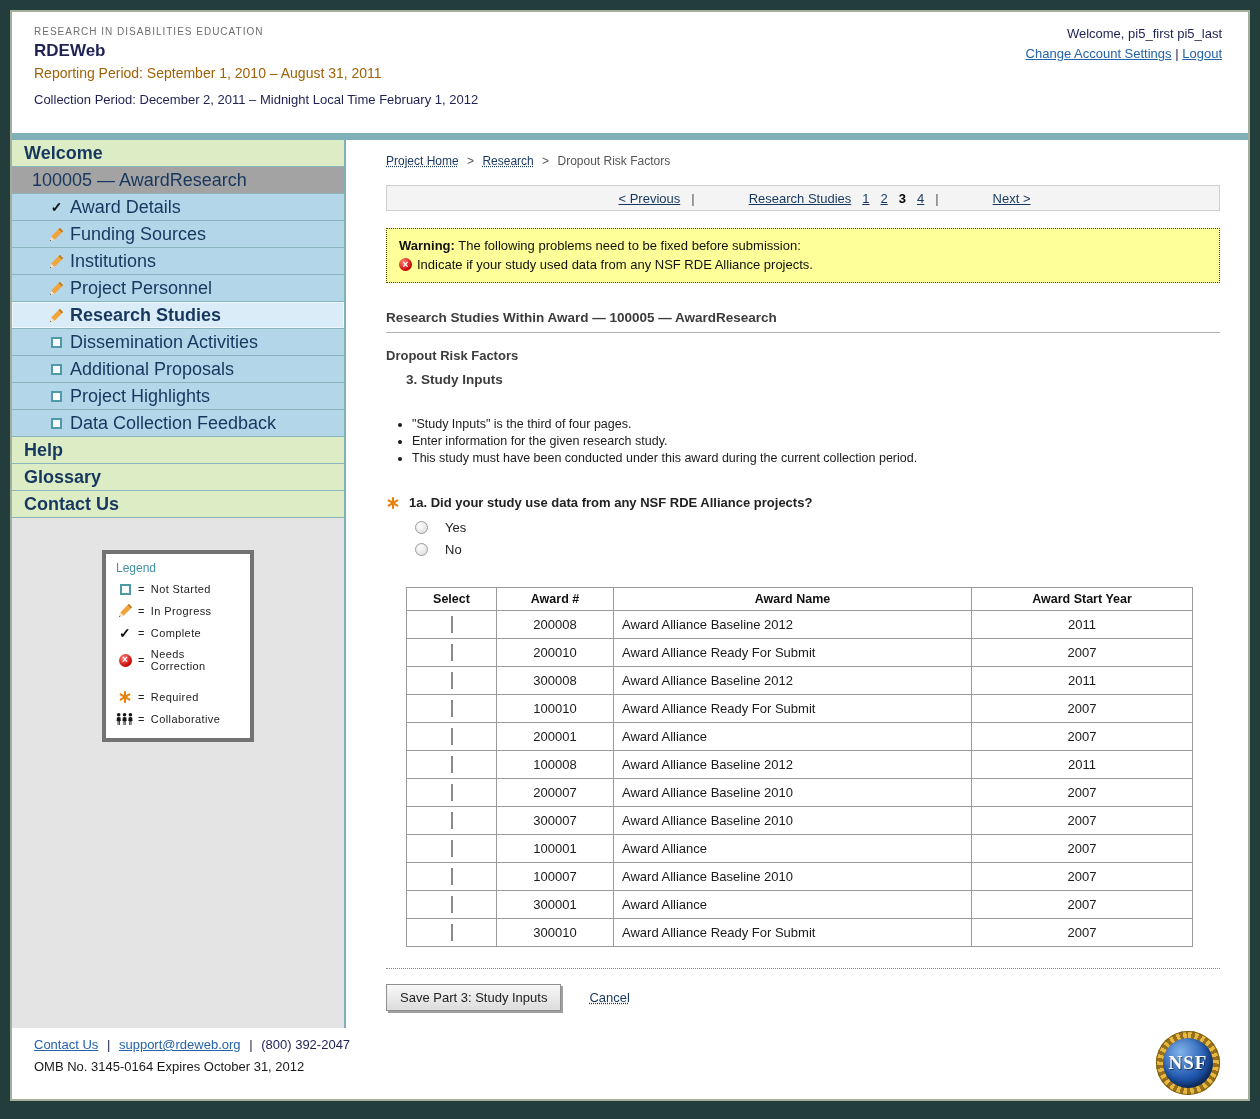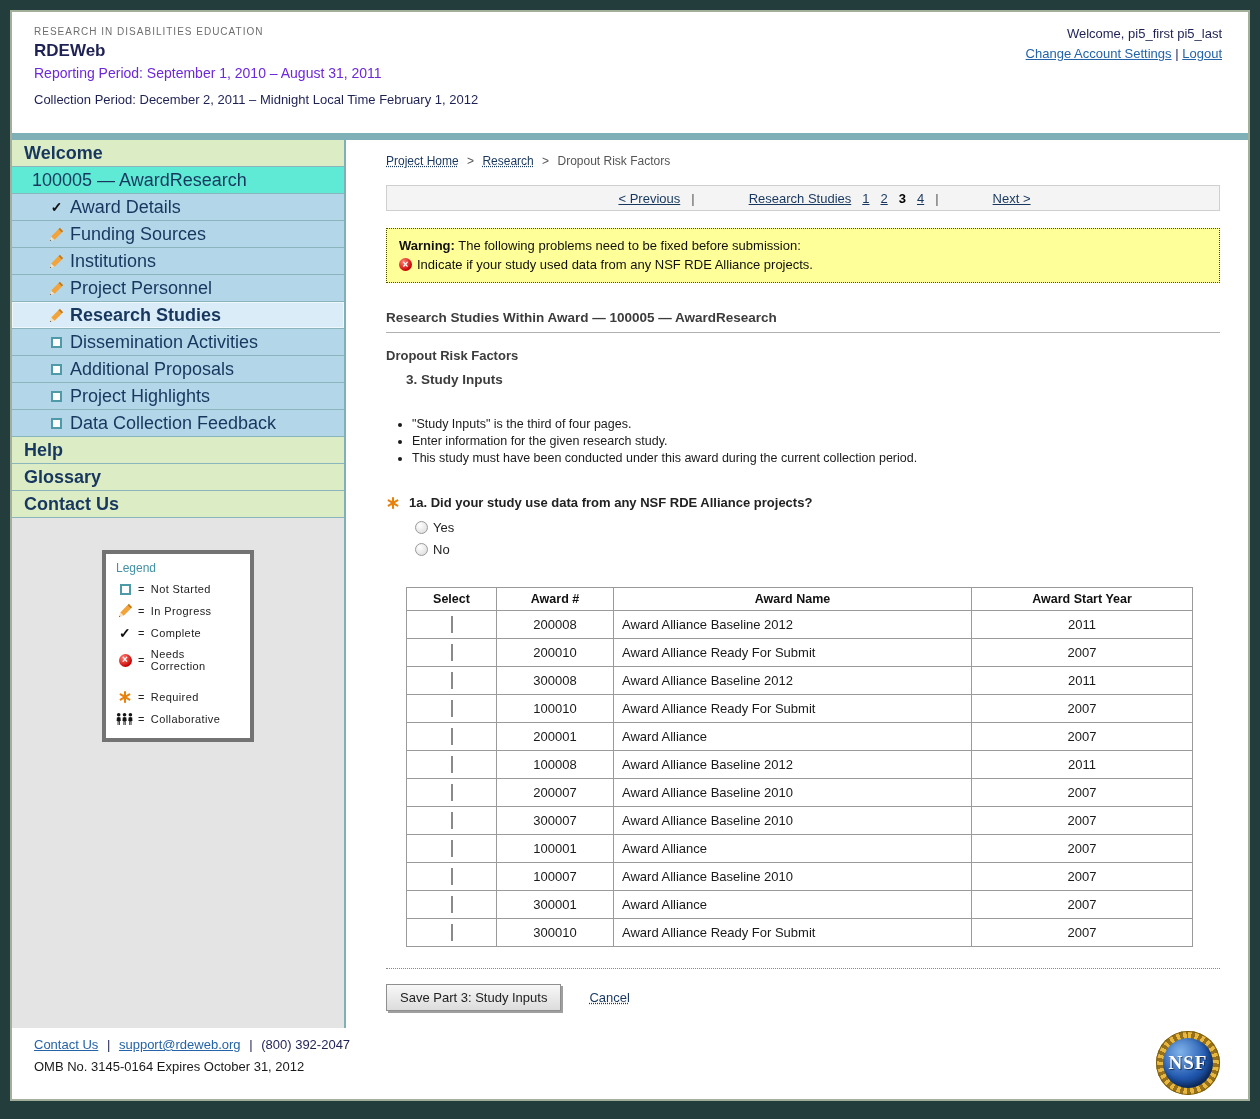--- a/index.html
+++ b/index.html
@@ -14,32 +14,32 @@
   .page {
     width:100%; height:100%; background:#fff;
     border:2px solid #a3ae9b;
     display:flex; flex-direction:column; overflow:hidden;
   }
 
   
   .header { height:121px; position:relative; padding:14px 26px 0 22px; flex:none; }
   .program-name { font-size:10px; color:#6e6e6e; letter-spacing:1px; }
   .app-title { font-size:17px; font-weight:bold; color:#1e2153; margin-top:4px; }
-  .reporting { font-size:14px; color:#6d28d9; margin-top:4px; }
+  .reporting { font-size:14px; color:#a16207; margin-top:4px; }
   .collection { font-size:13px; color:#1e2153; margin-top:11px; }
   .header-right { position:absolute; top:12px; right:26px; text-align:right; font-size:13px; color:#1e2153; line-height:1.55; }
   a.link { color:#2563a8; text-decoration:underline; cursor:pointer; }
   .teal-band { height:7px; background:#7fafb7; flex:none; }
 
   
   .body-row { flex:1; display:flex; min-height:0; }
   .sidebar-col { width:334px; flex:none; background:#e4e4e4; border-right:2px solid #7fafb7; }
   .side-item { height:27px; border-bottom:1px solid #8ab5bc; display:flex; align-items:center; font-size:18px; color:#17375e; cursor:pointer; }
   .side-section { background:#dcecc5; font-weight:bold; padding-left:12px; }
-  .side-award { background:#5eead4; padding-left:20px; }
+  .side-award { background:#a3a3a3; padding-left:20px; }
   .side-sub { background:#b3d6e9; padding-left:36px; }
   .side-sub .sicon { width:17px; margin-right:5px; display:inline-flex; justify-content:center; align-items:center; flex:none; }
   .side-sub.selected { background:#d9ecf8; font-weight:bold; box-shadow:inset 0 0 0 1px #eef7fc; }
 
   
   .icon-box { width:11px; height:11px; border:2px solid #4f9aa8; background:#fdfdfd; display:inline-block; }
   .icon-check::before { content:"\2713"; font-weight:bold; color:#111; font-size:14px; line-height:1; }
   .err-icon { width:13px; height:13px; border-radius:50%; flex:none;
     background:radial-gradient(circle at 35% 30%, #ff8376, #c60000 72%);
     display:inline-flex; align-items:center; justify-content:center; }
@@ -71,21 +71,21 @@
   .section-title { margin-top:27px; font-weight:bold; font-size:13.5px; color:#3c3c3c; padding-bottom:7px; border-bottom:1px solid #b0b0b0; }
   .study-title { margin-top:15px; font-weight:bold; font-size:13px; color:#3c3c3c; }
   .page-step { margin-top:9px; margin-left:20px; font-weight:bold; font-size:13.5px; color:#3c3c3c; }
 
   ul.bullets { margin:30px 0 0 0; padding-left:26px; }
   ul.bullets li { margin:3px 0; font-size:12.5px; color:#1a1a1a; }
 
   .question { margin-top:30px; display:flex; gap:9px; align-items:flex-start; }
   .q-star { flex:none; margin-top:1px; }
   .q-label { font-weight:bold; font-size:13px; color:#222; }
-  .radio-row { margin:7px 0 0 29px; display:flex; align-items:center; gap:5px; font-size:13px; cursor:pointer; }
+  .radio-row { margin:7px 0 0 29px; display:flex; align-items:center; gap:17px; font-size:13px; cursor:pointer; }
   .radio { width:13px; height:13px; border-radius:50%; border:1px solid #9a9a9a; flex:none;
     background:radial-gradient(circle at 35% 30%, #fff, #d8d8d8); }
 
   table.award-table { margin:30px 0 0 20px; border-collapse:collapse; table-layout:fixed; width:786px; }
   .award-table th, .award-table td { border:1px solid #9a9a9a; overflow:hidden; }
   .award-table th { font-size:12.5px; font-weight:bold; text-align:center; padding:4px 8px; color:#111; }
   .award-table td { font-size:13px; padding:5px 8px; height:28px; color:#1a1a1a; }
   .td-c { text-align:center; }
   .cbx { width:13px; height:13px; border:1px solid #8a8a8a; margin:0 auto; cursor:pointer;
     background:linear-gradient(135deg,#fcfcfc 20%,#d4d4d4); box-shadow:inset 0 0 0 1px #efefef; }

